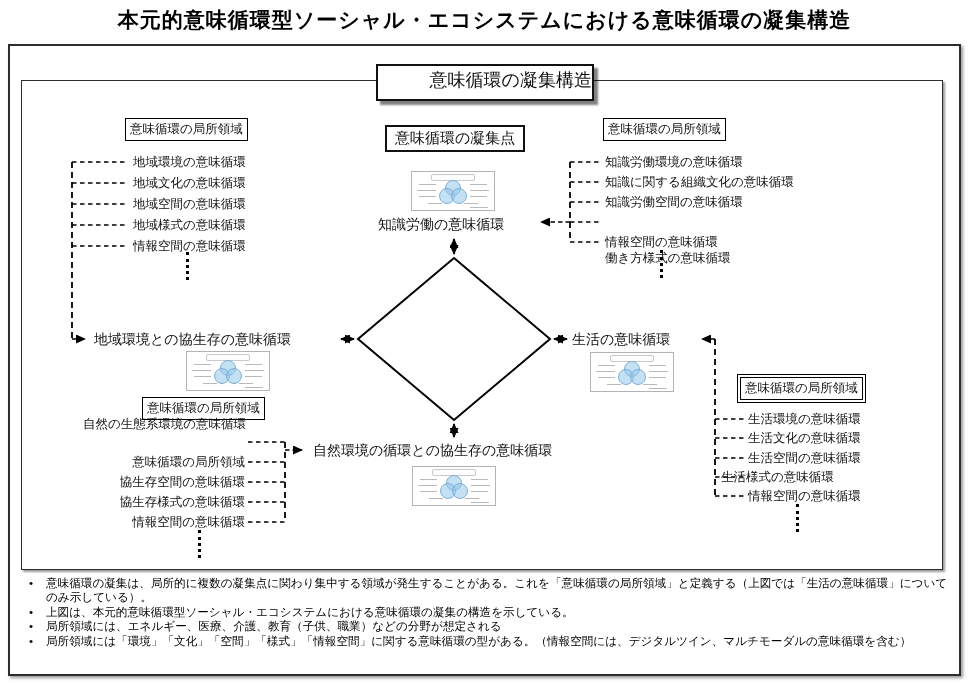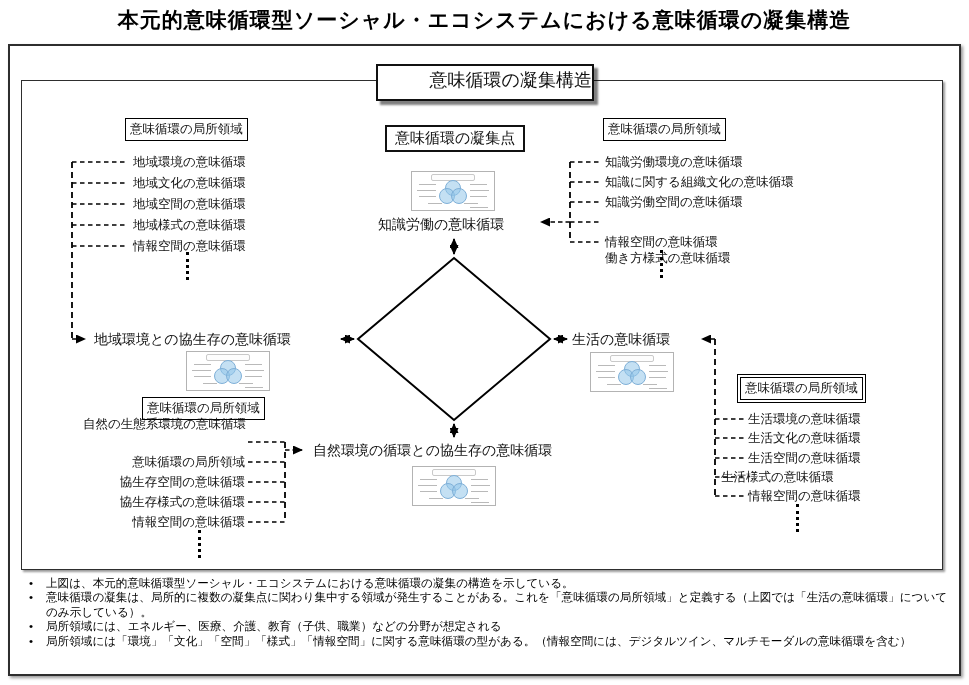--- a/index.html
+++ b/index.html
@@ -234,19 +234,19 @@
     <div class="tl" style="left:7px; top:24px; width:17px;"></div>
     <div class="tl" style="left:58px; top:12px; width:17px;"></div>
     <div class="tl" style="left:58px; top:18px; width:19px;"></div>
     <div class="tl" style="left:58px; top:24px; width:17px;"></div>
     <div class="tl" style="left:16px; top:31px; width:14px;"></div>
     <div class="tl" style="left:52px; top:31px; width:14px;"></div>
     <div class="tl" style="left:58px; top:35px; width:18px;"></div>
   </div>
 
   <div class="notes">
+    <div class="note">意味循環の凝集は、局所的に複数の凝集点に関わり集中する領域が発生することがある。これを「意味循環の局所領域」と定義する（上図では「生活の意味循環」についてのみ示している）。</div>
     <div class="note">上図は、本元的意味循環型ソーシャル・エコシステムにおける意味循環の凝集の構造を示している。</div>
-    <div class="note">意味循環の凝集は、局所的に複数の凝集点に関わり集中する領域が発生することがある。これを「意味循環の局所領域」と定義する（上図では「生活の意味循環」についてのみ示している）。</div>
     <div class="note">局所領域には、エネルギー、医療、介護、教育（子供、職業）などの分野が想定される</div>
     <div class="note">局所領域には「環境」「文化」「空間」「様式」「情報空間」に関する意味循環の型がある。（情報空間には、デジタルツイン、マルチモーダルの意味循環を含む）</div>
   </div>
 
 </div>
 
 </body></html>

